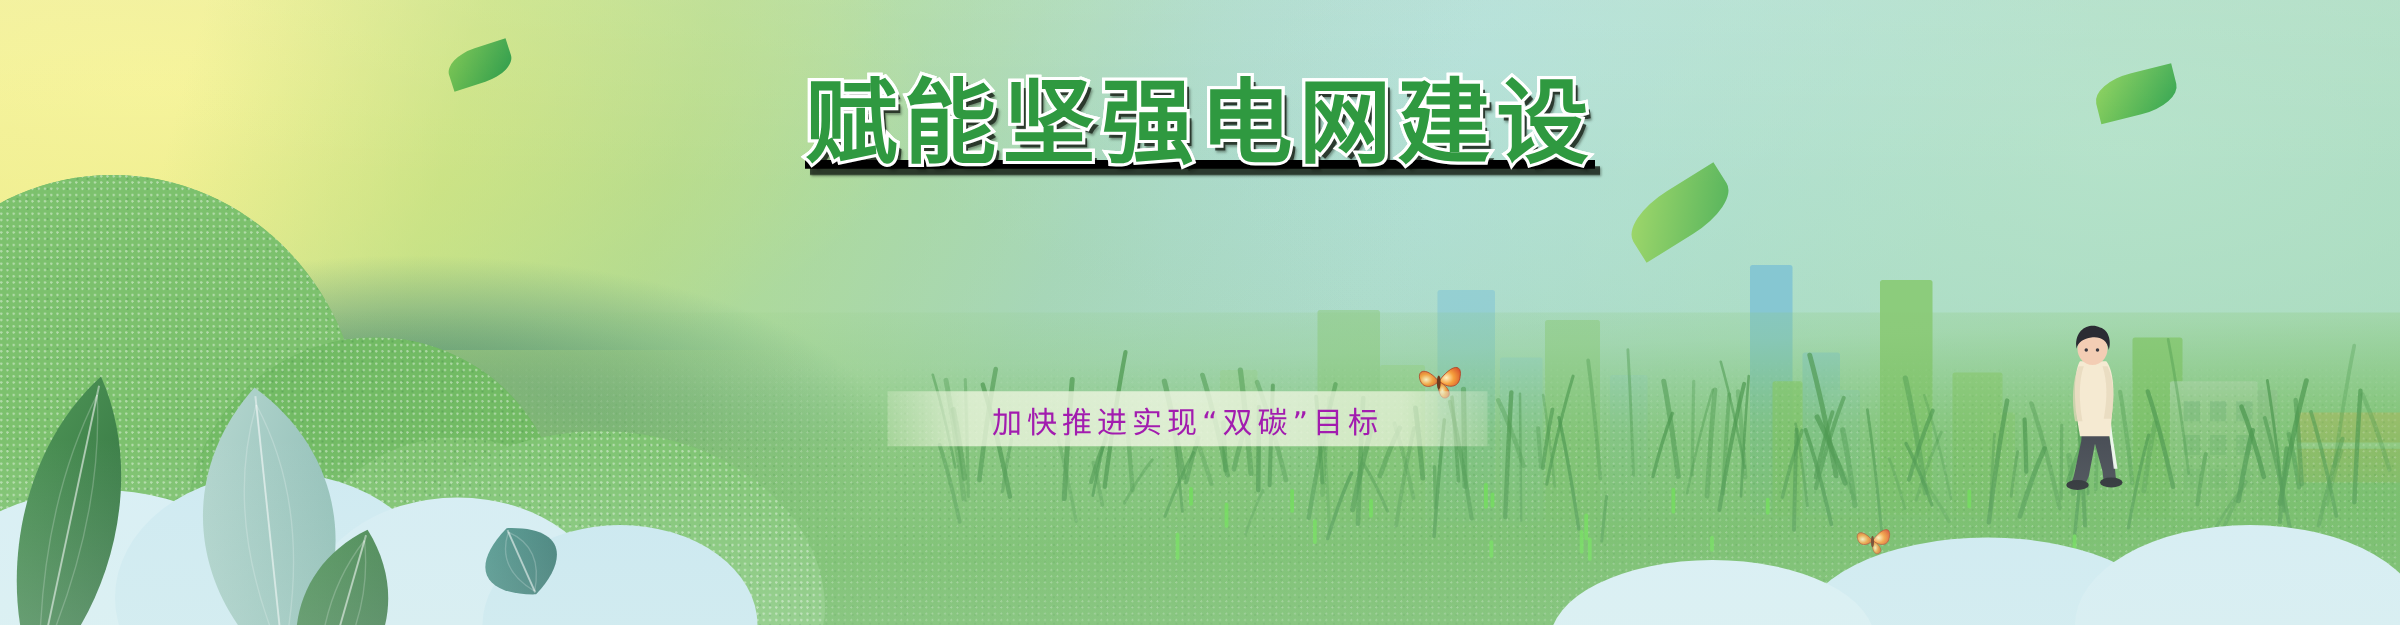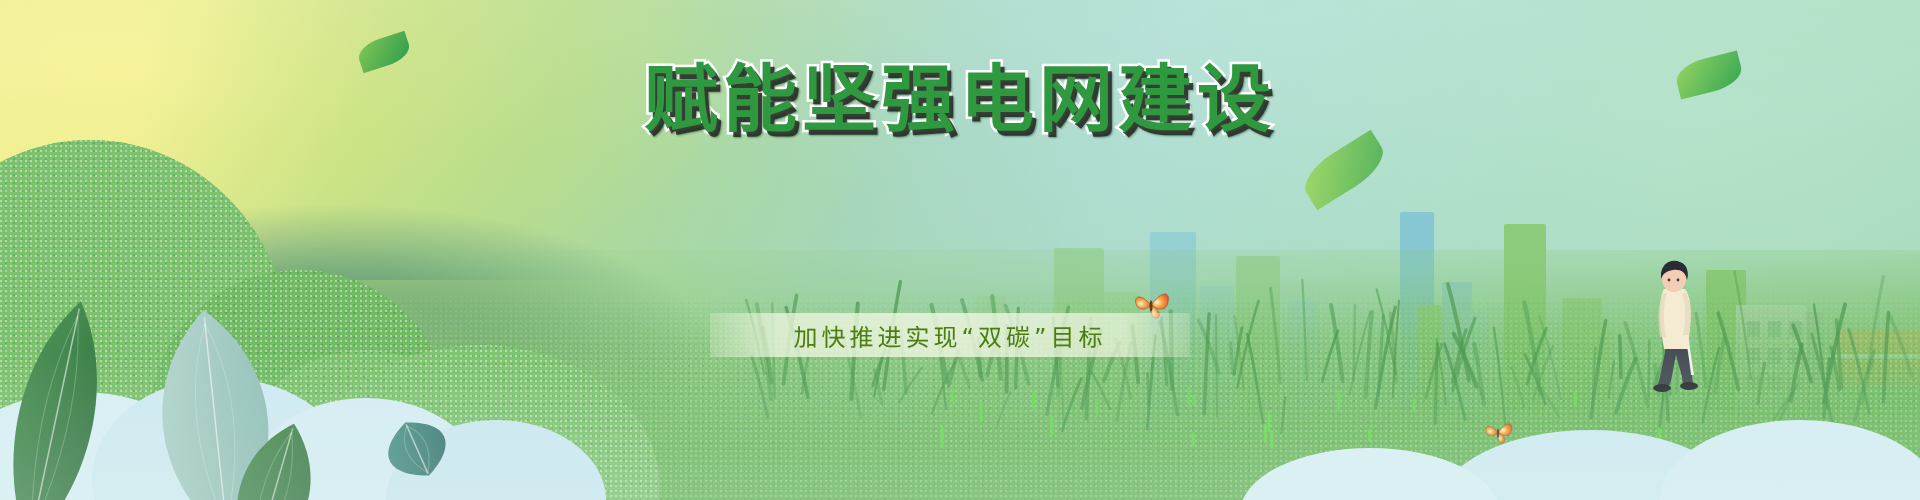--- a/index.html
+++ b/index.html
@@ -121,20 +121,21 @@
   
   .blob{position:absolute;border-radius:50%;}
 
   
   .leaf-float{position:absolute;border-radius:50% 0 50% 0;}
 
   
   #title-wrap{
     position:absolute;left:0;right:0;top:58px;
     text-align:center;
+    text-decoration:underline;
   }
   .headline{
     font-family:"DejaVu Sans","Liberation Sans",sans-serif;
     font-weight:700;
     font-size:74px;
     line-height:1.12;
     letter-spacing:5px;
     color:#2f9940;
     -webkit-text-stroke:5px #ffffff;
     paint-order:stroke fill;
@@ -155,21 +156,21 @@
       rgba(236,245,221,.78) 14%,
       rgba(239,246,226,.82) 50%,
       rgba(236,245,221,.72) 86%,
       rgba(232,243,214,.25) 100%);
   }
   #subtitle{
     position:absolute;left:710px;top:313px;width:480px;height:44px;
     display:flex;align-items:center;justify-content:center;
     font-family:"DejaVu Sans","Liberation Sans",sans-serif;
     font-size:24px;letter-spacing:4px;font-weight:400;
-    color:#4d7c0f;white-space:nowrap;
+    color:#a21caf;white-space:nowrap;
   }
 
   
   #person{position:absolute;left:1638px;top:255px;width:70px;height:140px;}
 
   .grass-svg{position:absolute;}
 </style>
 </head>
 <body>
 

